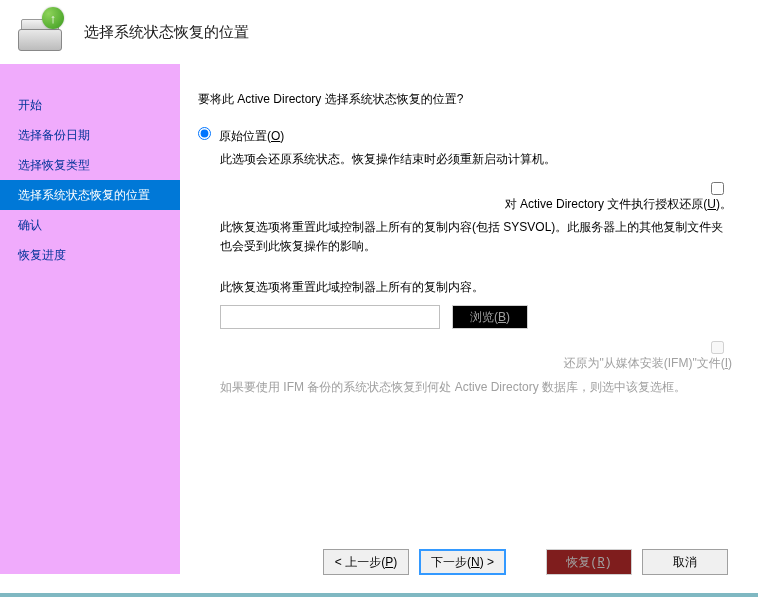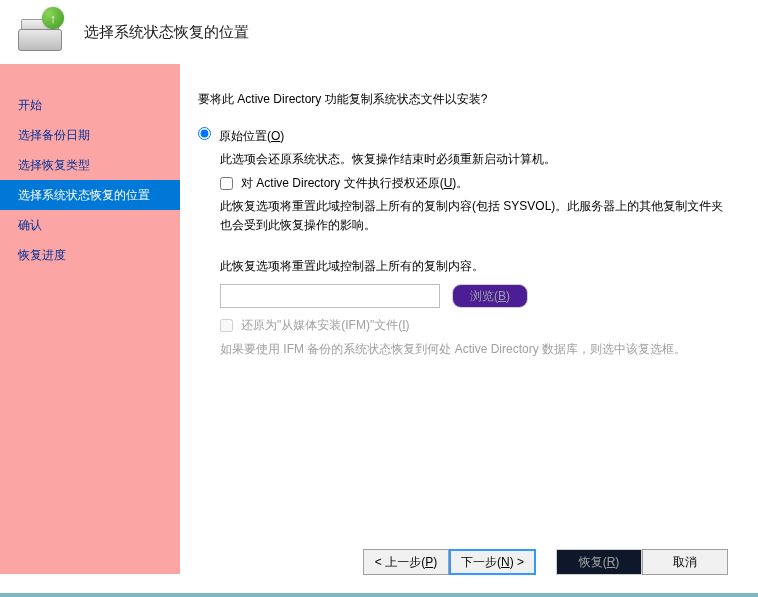--- a/index.html
+++ b/index.html
@@ -74,21 +74,21 @@
     color: #1a1a1a;
   }
 
   
   .body {
     display: flex;
     height: 510px;
   }
   .sidebar {
     width: 180px;
-    background: #fca5a5;
+    background: #f0abfc;
     padding-top: 26px;
     box-sizing: border-box;
   }
   .sidebar .step {
     padding: 6px 18px;
     font-size: 12px;
     color: #003399;
     line-height: 1.5;
   }
   .sidebar .step.current {
@@ -117,24 +117,25 @@
   }
   .radio-row input[type=radio] {
     margin: 0 8px 0 0;
   }
   .option-desc {
     margin-left: 22px;
     margin-bottom: 4px;
   }
   .checkbox-row {
     display: flex;
-    align-items: center;
+    align-items: flex-end;
     margin-left: 22px;
-    margin-top: 0;
+    margin-top: 12px;
     margin-bottom: 4px;
+    flex-direction: column;
   }
   .checkbox-row input[type=checkbox] {
     margin: 0 8px 0 0;
   }
   .u { text-decoration: underline; }
 
   .path-row {
     display: flex;
     align-items: center;
     margin: 8px 0 8px 22px;
@@ -156,54 +157,54 @@
     border: 1px solid #bfbfbf;
     background: #f5f5f5;
     font-family: inherit;
     font-size: 12px;
     padding: 0 10px;
     box-sizing: border-box;
   }
   .small-btn:disabled {
     color: #a0a0a0;
     border-color: #d0d0d0;
-    background: #4c1d95;
-    border-radius: 9px;
+    background: #000000;
   }
 
   .disabled-text { color: #a0a0a0; }
 
   
   .footer {
     position: absolute;
     left: 0;
     right: 0;
     bottom: 18px;
     display: flex;
     justify-content: flex-end;
-    gap: 0;
+    gap: 10px;
     padding-right: 30px;
     box-sizing: border-box;
   }
   .wiz-btn {
     min-width: 86px;
     height: 26px;
     border: 1px solid #a0a0a0;
     background: #f0f0f0;
     font-family: inherit;
     font-size: 12px;
     padding: 0 10px;
   }
   .wiz-btn.primary {
     border: 2px solid #3399ff;
   }
   .wiz-btn:disabled {
     color: #a0a0a0;
     border-color: #d0d0d0;
-    background: #0f172a;
+    background: #7f1d1d;
+    font-family: Liberation Mono, monospace;
   }
   .gap-spacer { width: 20px; }
 </style>
 </head>
 <body>
 
 <div class="window">
 
   <div class="header">
     <div class="hdd-icon">
@@ -219,21 +220,21 @@
     <div class="sidebar">
       <div class="step">开始</div>
       <div class="step">选择备份日期</div>
       <div class="step">选择恢复类型</div>
       <div class="step current">选择系统状态恢复的位置</div>
       <div class="step">确认</div>
       <div class="step">恢复进度</div>
     </div>
 
     <div class="main">
-      <div class="prompt">要将此 Active Directory 功能复制系统状态文件以安装?</div>
+      <div class="prompt">要将此 Active Directory 选择系统状态恢复的位置?</div>
 
       <div class="option-block">
         <label class="radio-row">
           <input type="radio" name="loc" checked="" style="">
           <span>
             <span>原始位置(</span><span class="u">O</span><span>)</span>
           </span>
         </label>
         <div class="option-desc">此选项会还原系统状态。恢复操作结束时必须重新启动计算机。</div>
         <label class="checkbox-row">

